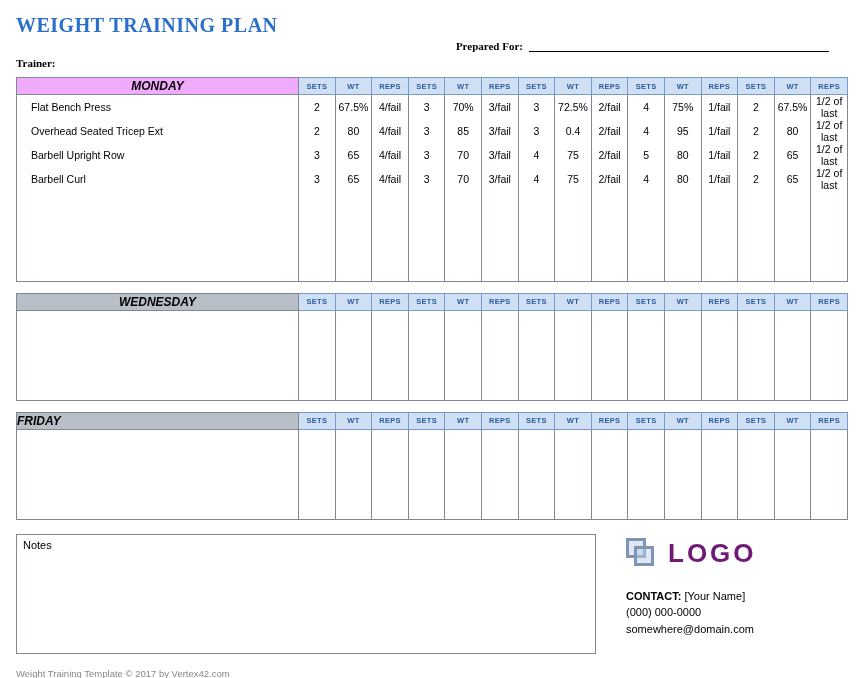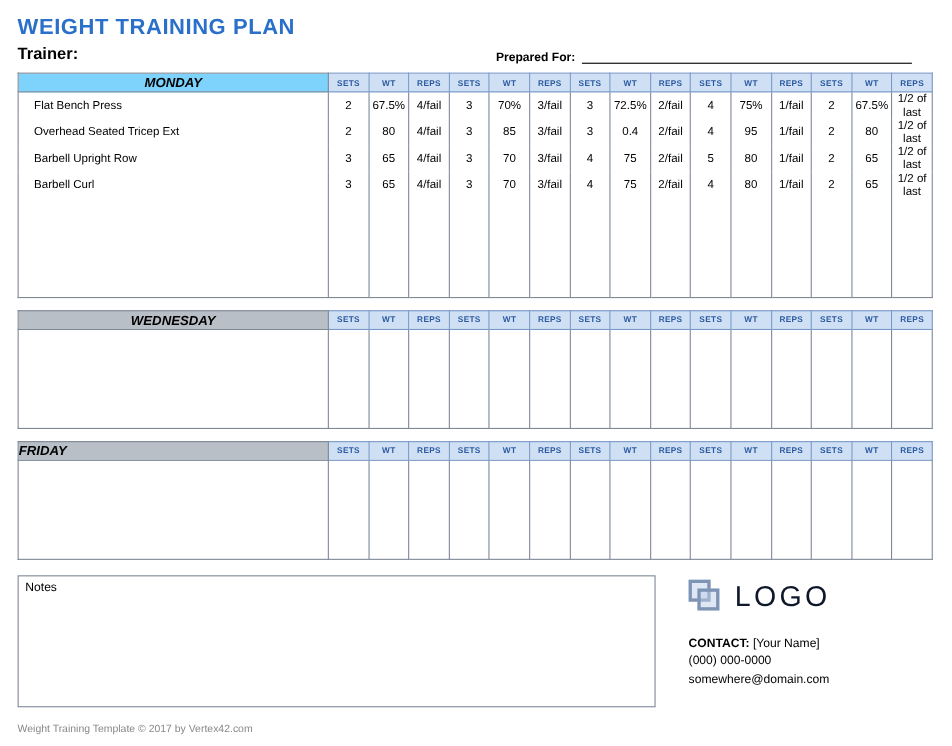--- a/index.html
+++ b/index.html
@@ -4,23 +4,23 @@
 <style>
   * { box-sizing: border-box; margin: 0; padding: 0; }
   body {
     font-family: Arial, Helvetica, sans-serif;
     font-size: 11px;
     background: #fff;
     width: 865px;
     padding: 14px 16px 12px 16px;
     color: #000;
   }
-  .hdr { display: flex; justify-content: space-between; align-items: flex-end; margin-bottom: 8px; }
+  .hdr { display: flex; justify-content: space-between; align-items: center; margin-bottom: 8px; font-family: Liberation Serif, serif; }
   .title { font-size: 20px; font-weight: 700; color: #2a6fc9; letter-spacing: 0.5px; }
-  .trainer { font-size: 15px; font-weight: 700; color: #000; margin-top: 4px; }
+  .trainer { font-size: 11px; font-weight: 700; color: #000; margin-top: 20px; }
   .prepared { font-size: 11px; font-weight: 700; display: flex; align-items: flex-end; gap: 6px; margin-right: 20px; margin-top: 6px;}
   .prepared .line { border-bottom: 1px solid #000; width: 300px; height: 14px; }
   table.plan { border-collapse: collapse; width: 832px; margin-top: 6px; }
   table.plan td, table.plan th { padding: 0; }
   .wk-row th.spacer { width: 282px; }
   .wk-row th.wk {
     background: linear-gradient(#9cbbe6,#bfd3ef);
     border: 1px solid #7a99c6;
     font-size: 11px; font-weight: 700; color: #214a89;
     height: 18px; width:110px;
@@ -35,21 +35,21 @@
   .data-row td.ex { padding-left: 14px; border-left:1px solid #7f8996; width:282px; }
   .data-row td.swr { text-align: center; width: 36.6px; }
   .data-row td.swr.wt { width: 36.6px; }
   .blank-body td { border-left:1px solid #7f8996; border-right:1px solid #7f8996; border-bottom:1px solid #7f8996; height: 90px; }
   .blank-body td.ex { width:282px; }
   .blank-body td.swr { width:36.6px; }
   .spacer-row td { height: 12px; border:none; }
   .notes-wrap { display:flex; gap:30px; margin-top: 14px; }
   .notes-box { border:1px solid #7f8996; width: 580px; height: 120px; padding: 4px 6px; font-size: 11px; }
   .right-col { flex:1; padding-top: 4px; }
-  .logo { display:flex; align-items:center; gap:10px; color:#0f172a; font-weight:400; font-size:26px; letter-spacing:3px; margin-bottom:18px;}
+  .logo { display:flex; align-items:center; gap:10px; color:#701a75; font-weight:700; font-size:26px; letter-spacing:3px; margin-bottom:18px;}
   .logo-icon { position:relative; width:32px; height:32px; }
   .logo-icon .sq { position:absolute; width:20px; height:20px; border:3px solid #7e94b5; background:rgba(190,208,232,.5);}
   .logo-icon .sq.a { top:0; left:0; }
   .logo-icon .sq.b { top:8px; left:8px; }
   .contact { font-size:11px; line-height:1.5; }
   .contact b { font-weight:700; }
   .footer { margin-top: 14px; font-size: 9.5px; color:#888; }
   .tiny { font-size: 7px; }
 </style>
 </head>
@@ -62,21 +62,21 @@
   </div>
   <div class="prepared">
     <span>Prepared For:</span>
     <span class="line"></span>
   </div>
 </div>
 
 <table class="plan" id="plan">
     <tbody>
       <tr>
-        <th class="day-row day" style="background:#7dd3fc;border:1px solid #7f8996;font-style:italic;font-weight:700;text-align:center;font-size:12px;">MONDAY</th>
+        <th class="day-row day" style="background:#f0abfc;border:1px solid #7f8996;font-style:italic;font-weight:700;text-align:center;font-size:12px;">MONDAY</th>
         <th class="col-hd">SETS</th>
         <th class="col-hd">WT</th>
         <th class="col-hd">REPS</th>
         <th class="col-hd">SETS</th>
         <th class="col-hd">WT</th>
         <th class="col-hd">REPS</th>
         <th class="col-hd">SETS</th>
         <th class="col-hd">WT</th>
         <th class="col-hd">REPS</th>
         <th class="col-hd">SETS</th>

